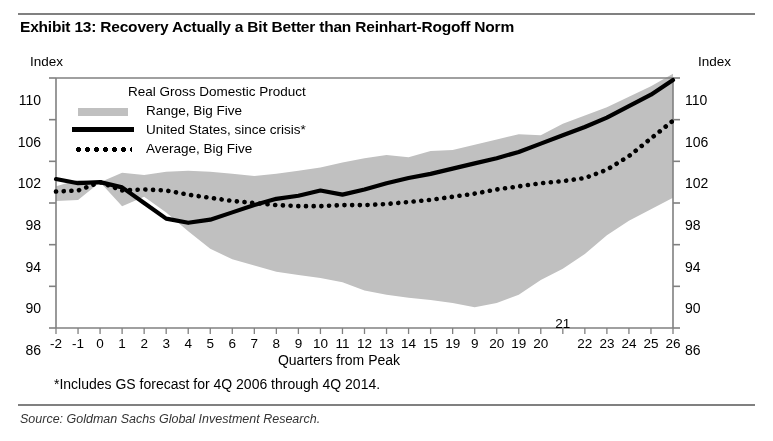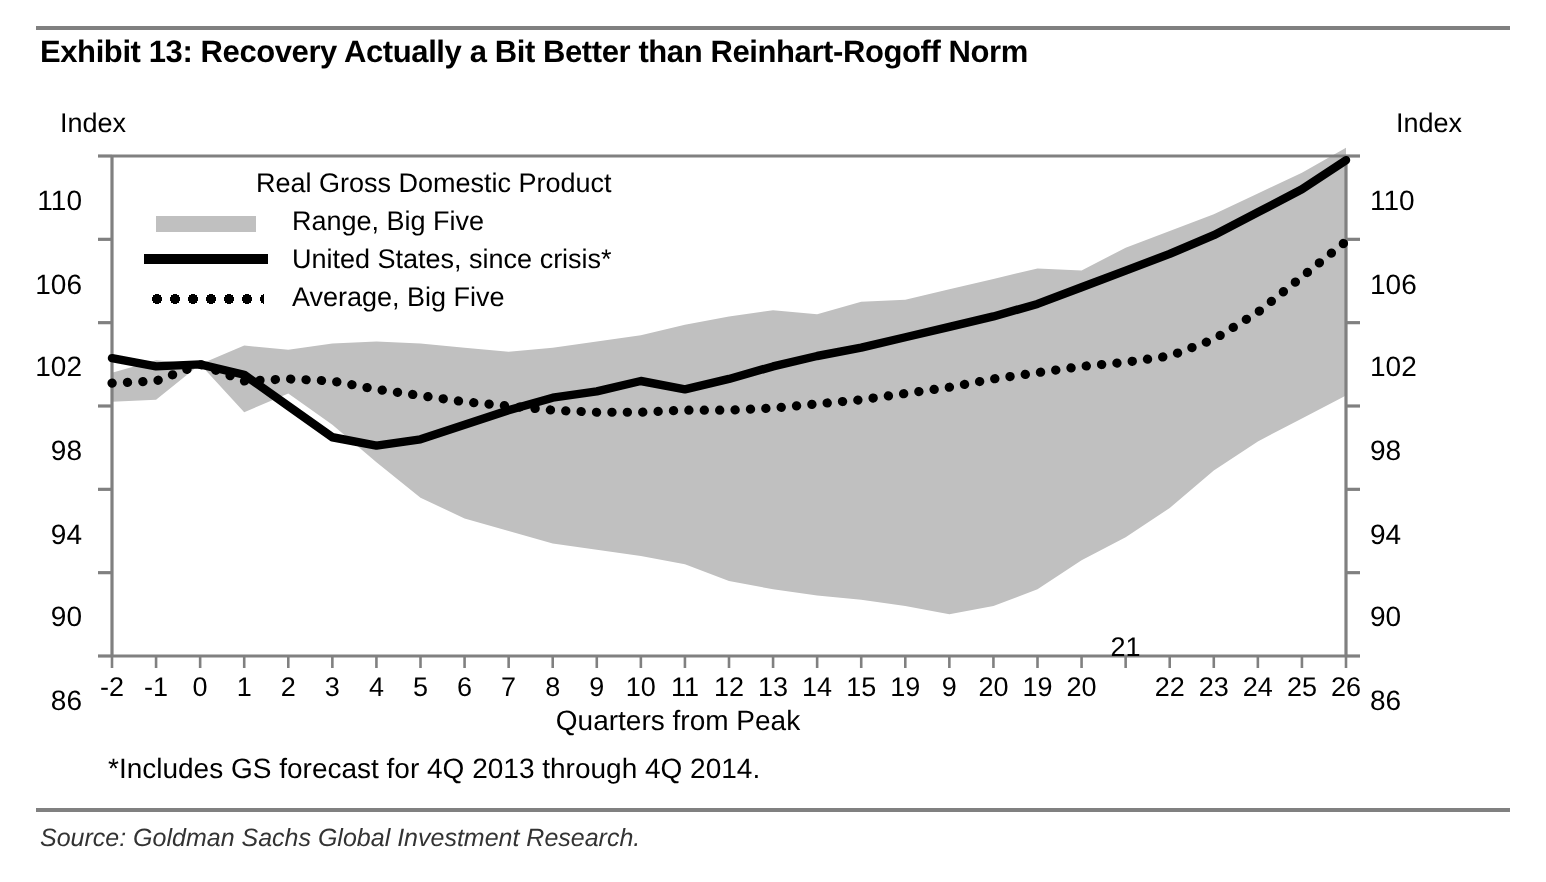--- a/index.html
+++ b/index.html
@@ -177,18 +177,18 @@
       <span class="legend-label">United States, since crisis*</span>
     </div>
     <div class="legend-row">
       <span class="legend-key">
           <i class="key-dotted"></i>
         </span>
       <span class="legend-label">Average, Big Five</span>
     </div>
   </div>
 
-  <div class="footnote">*Includes GS forecast for 4Q 2013 through 4Q 2014.</div>
+  <div class="footnote">*Includes GS forecast for 4Q 2006 through 4Q 2014.</div>
 
   <div class="rule-bottom"></div>
   <div class="source">Source: Goldman Sachs Global Investment Research.</div>
 
 </div>
 
 </body></html>

